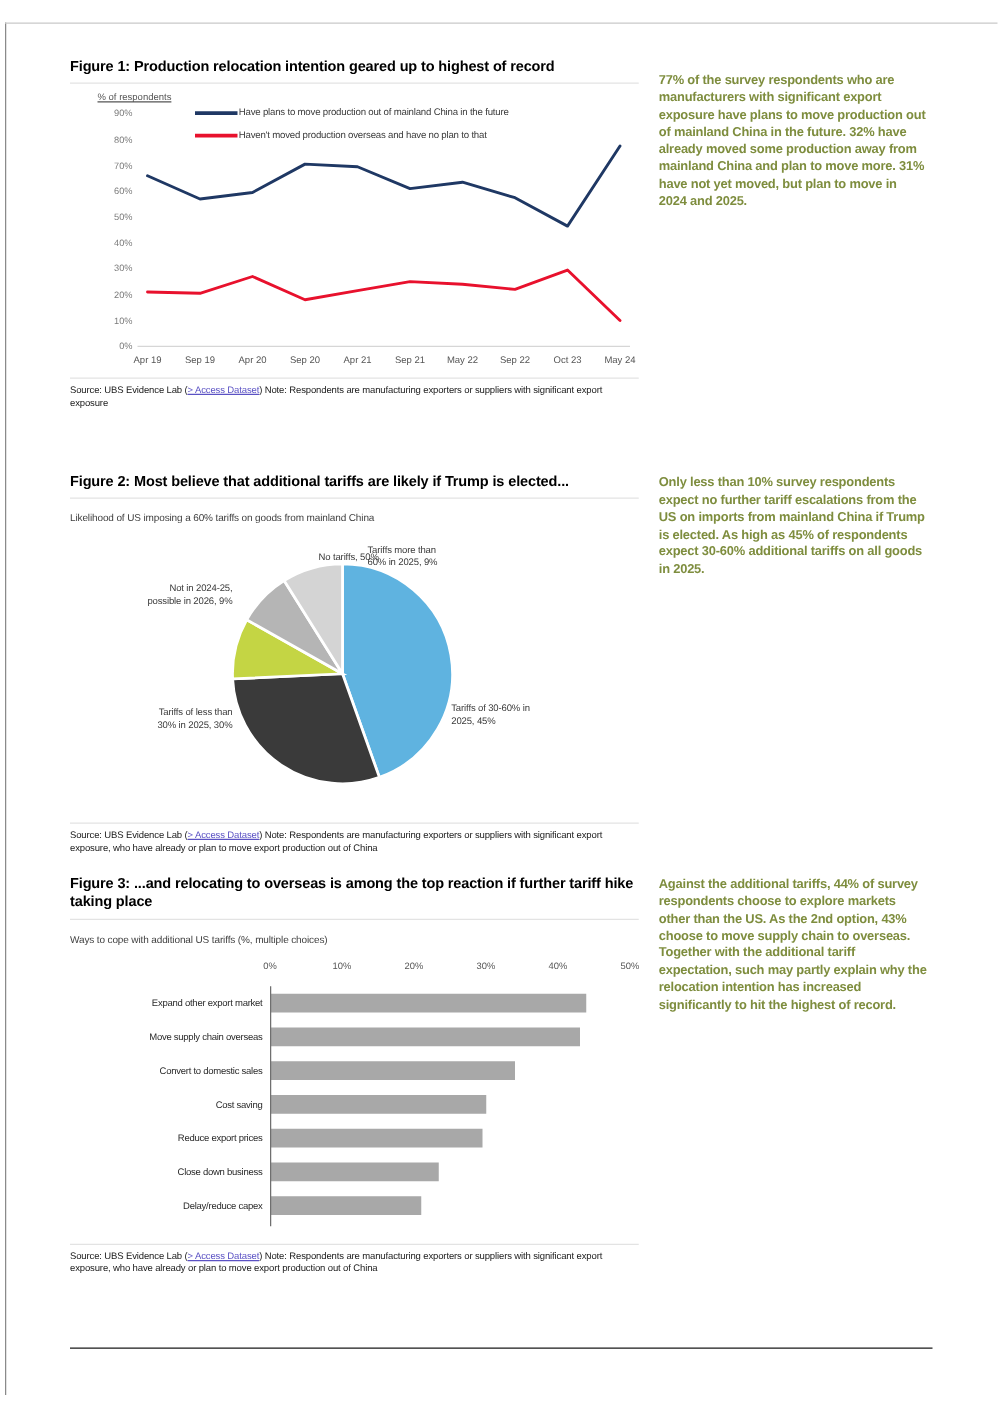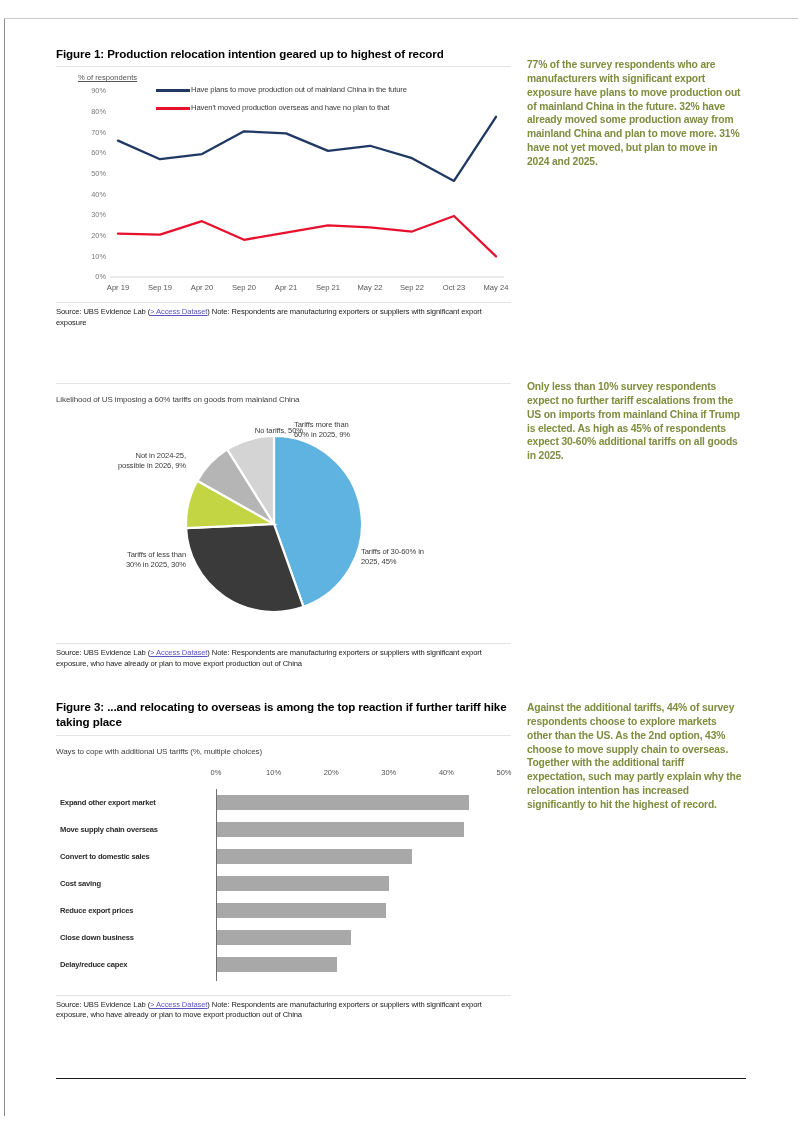--- a/index.html
+++ b/index.html
@@ -55,21 +55,21 @@
   .pie-lab {
     position: absolute; font-size: 7.6px; color: #3a3a3a;
     line-height: 1.34; letter-spacing: -0.1px;
   }
 
   
   .barchart { position: relative; width: 455px; height: 225px; }
   .bc-axlab { position: absolute; font-size: 7.5px; color: #555; width: 40px; text-align: center; top: 4px; }
   .bc-cat {
     position: absolute; font-size: 7.6px; color: #2a2a2a;
-    text-align: left; width: 150px; letter-spacing: -0.2px; font-weight: bold;
+    text-align: right; width: 150px; letter-spacing: -0.2px;
   }
   .bc-bar { position: absolute; background: #a8a8a8; height: 15px; }
   .bc-axis { position: absolute; background: #6f6f6f; width: 1px; }
 
   
   .footer { position: absolute; left: 56px; top: 1078px; width: 690px; }
   .footer-rule { border-top: 1.4px solid #1a1a1a; }
   .footer-row { display: flex; align-items: baseline; margin-top: 5px; }
   .f-title { font-size: 10.6px; font-weight: bold; color: #111; }
   .f-date { font-size: 10.2px; color: #111; margin-left: 6px; }
@@ -131,20 +131,21 @@
 
       <div class="source-rule" style="margin-top:8px;"></div>
       <div class="source">
         <span>Source: UBS Evidence Lab (</span><a class="dslink" href="#">&gt; Access Dataset</a><span>) Note: Respondents are manufacturing exporters or suppliers with significant export exposure</span>
       </div>
     </div>
 
     <div class="note" style="left:471px;top:12px;">77% of the survey respondents who are manufacturers with significant export exposure have plans to move production out of mainland China in the future. 32% have already moved some production away from mainland China and plan to move more. 31% have not yet moved, but plan to move in 2024 and 2025.</div>
 
     <div class="fig" style="position:absolute;left:0;top:332px;">
+      <div class="fig-title">Figure 2: Most believe that additional tariffs are likely if Trump is elected...</div>
       <div class="fig-title-rule"></div>
       <div class="fig-sub">Likelihood of US imposing  a 60% tariffs on goods from mainland China</div>
 
       <div class="piewrap" style="margin-top:10px;">
         <svg id="pie-svg" width="455" height="225" style="position:absolute;left:0;top:0;">
             <path d="M 218 110 L 218 22 A 88 88 0 0 1 247.52546835018222 192.89901518535902 Z" fill="#5fb3e0" stroke="#ffffff" stroke-width="2.2"></path>
             <path d="M 218 110 L 247.52546835018222 192.89901518535902 A 88 88 0 0 1 130.09576645385025 114.10435435409278 Z" fill="#3a3a3a" stroke="#ffffff" stroke-width="2.2"></path>
             <path d="M 218 110 L 130.09576645385025 114.10435435409278 A 88 88 0 0 1 141.33766408720436 66.79252087434766 Z" fill="#c4d544" stroke="#ffffff" stroke-width="2.2"></path>
             <path d="M 218 110 L 141.33766408720436 66.79252087434766 A 88 88 0 0 1 171.2639803613598 35.436305963715554 Z" fill="#b5b5b5" stroke="#ffffff" stroke-width="2.2"></path>
             <path d="M 218 110 L 171.2639803613598 35.436305963715554 A 88 88 0 0 1 218.00000000000006 22 Z" fill="#d4d4d4" stroke="#ffffff" stroke-width="2.2"></path>

